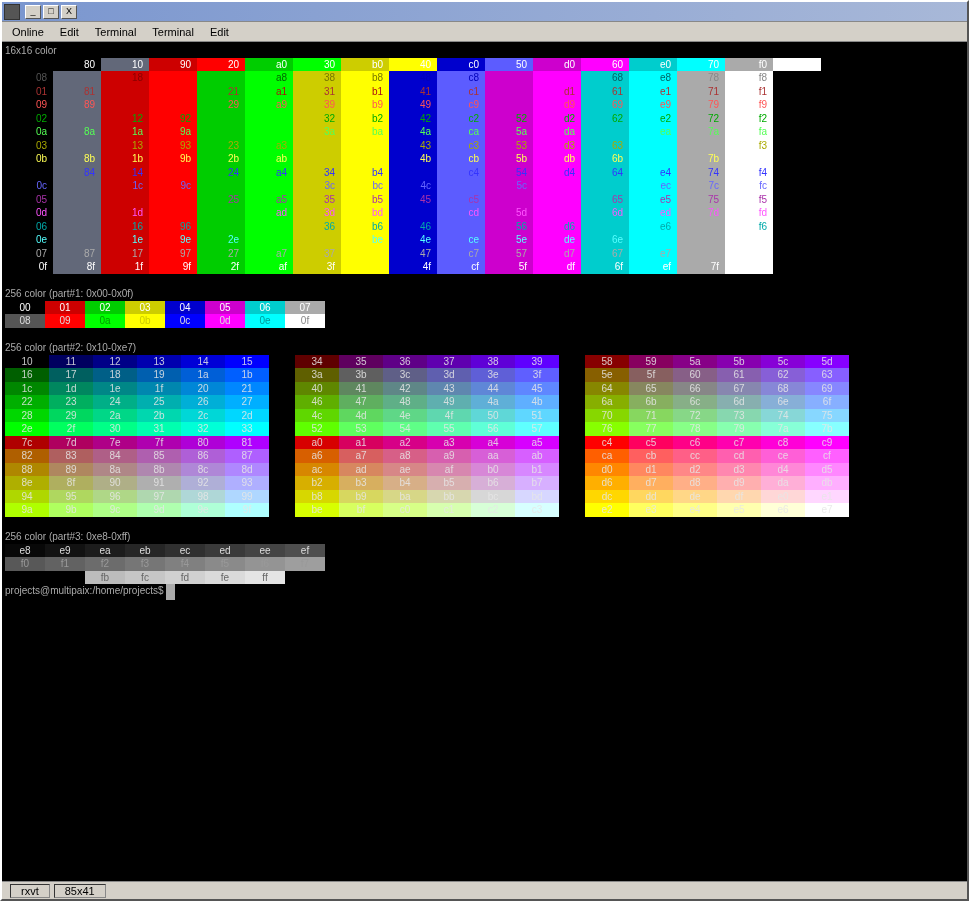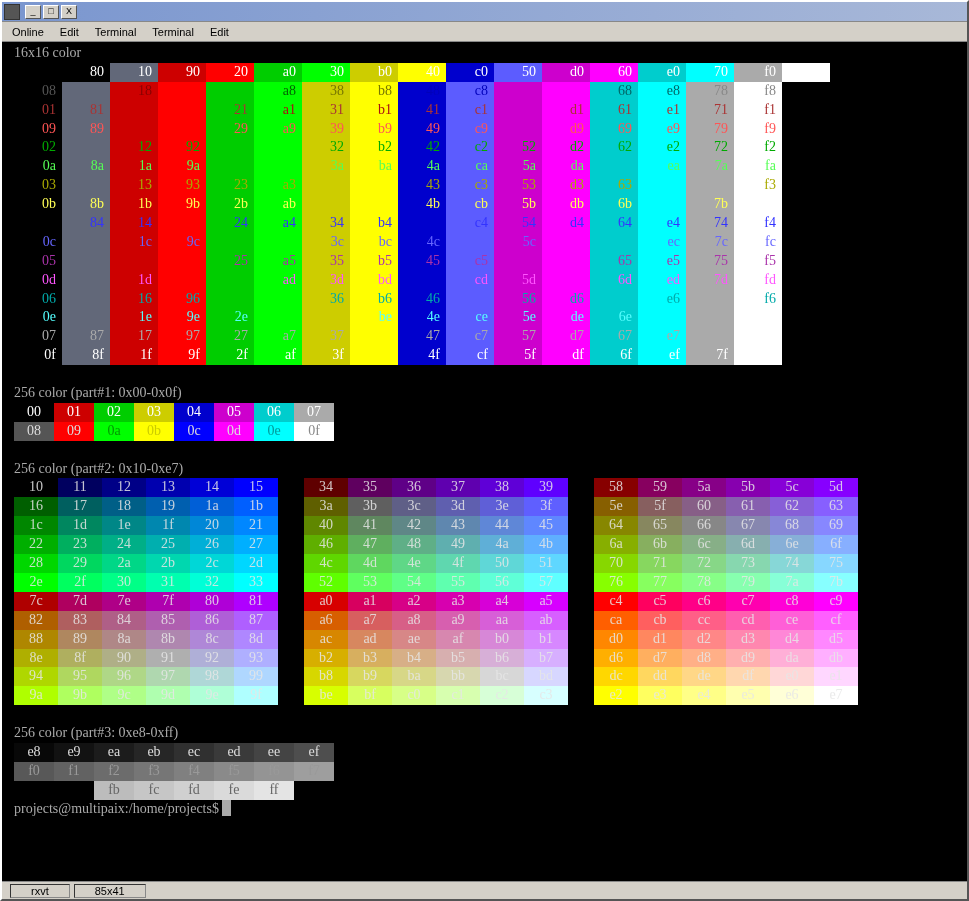--- a/index.html
+++ b/index.html
@@ -6,32 +6,32 @@
 html,body{height:100%}
 body{font-family:"Courier New",monospace;font-size:14px;background:#888;color:#000;overflow:hidden}
 .window{width:969px;height:901px;background:#d4d0c8;border:2px solid;border-color:#fff #555 #555 #fff;display:flex;flex-direction:column}
 .titlebar{height:20px;background:linear-gradient(90deg,#7a96cf,#a8b8d8);display:flex;align-items:center;padding:1px 2px;border-bottom:1px solid #888;font-family:Tahoma,sans-serif;font-size:11px;color:#000}
 .titlebar .ticon{width:16px;height:16px;background:#555;margin-right:3px;display:inline-block;border:1px solid #333}
 .titlebar .title{flex:1}
 .titlebar .wbtns{display:flex;gap:0}
 .titlebar .wbtn{width:16px;height:14px;background:#d4d0c8;border:1px solid;border-color:#fff #555 #555 #fff;font-family:Arial;font-size:9px;line-height:10px;text-align:center;margin-left:2px;cursor:pointer}
 .menubar{height:20px;background:#d4d0c8;display:flex;align-items:center;padding:0 2px;border-bottom:1px solid #888;font-family:Tahoma,sans-serif;font-size:11px}
 .menubar .mitem{padding:2px 8px;cursor:pointer}
-.term{flex:1;background:#000;color:#aaa;padding:2px 12px;overflow:hidden;font-family:Liberation Serif, serif;font-size:14px;line-height:1.35;white-space:pre}
+.term{flex:1;background:#000;color:#aaa;padding:2px 3px;overflow:hidden;font-family:Liberation Sans, sans-serif;font-size:10px;line-height:1.35;white-space:pre}
 .row{display:flex}
 .cell{width:48px;text-align:right;padding-right:6px;display:inline-block}
 .cell2{width:48px;text-align:center;display:inline-block}
 .bl0{background:#000}.bl1{background:#626879}.bl2{background:#cd0000}.bl3{background:#ff0000}
 .bl4{background:#00cd00}.bl5{background:#00ff00}.bl6{background:#cdcd00}.bl7{background:#ffff00}
 .bl8{background:#0000cd}.bl9{background:#5c5cff}.bl10{background:#cd00cd}.bl11{background:#ff00ff}
 .bl12{background:#00cdcd}.bl13{background:#00ffff}.bl14{background:#aaa}.bl15{background:#fff}
 .sp{display:inline-block}
 .status{height:18px;background:#d4d0c8;border-top:1px solid #888;display:flex;align-items:center;font-family:Tahoma,sans-serif;font-size:11px;padding:0 4px}
 .status .sleft{flex:1}
-.status .sbox{border:1px inset #888;padding:0 20px;margin-left:4px}
+.status .sbox{border:1px inset #888;padding:0 10px;margin-left:4px}
 .cursor{display:inline-block;width:9px;height:16px;background:#aaa;vertical-align:text-bottom}
 </style>
 </head>
 <body>
 
 <div class="window">
   <div class="titlebar">
     <span class="ticon"></span>
     <div class="wbtns">
       <span class="wbtn">_</span>

